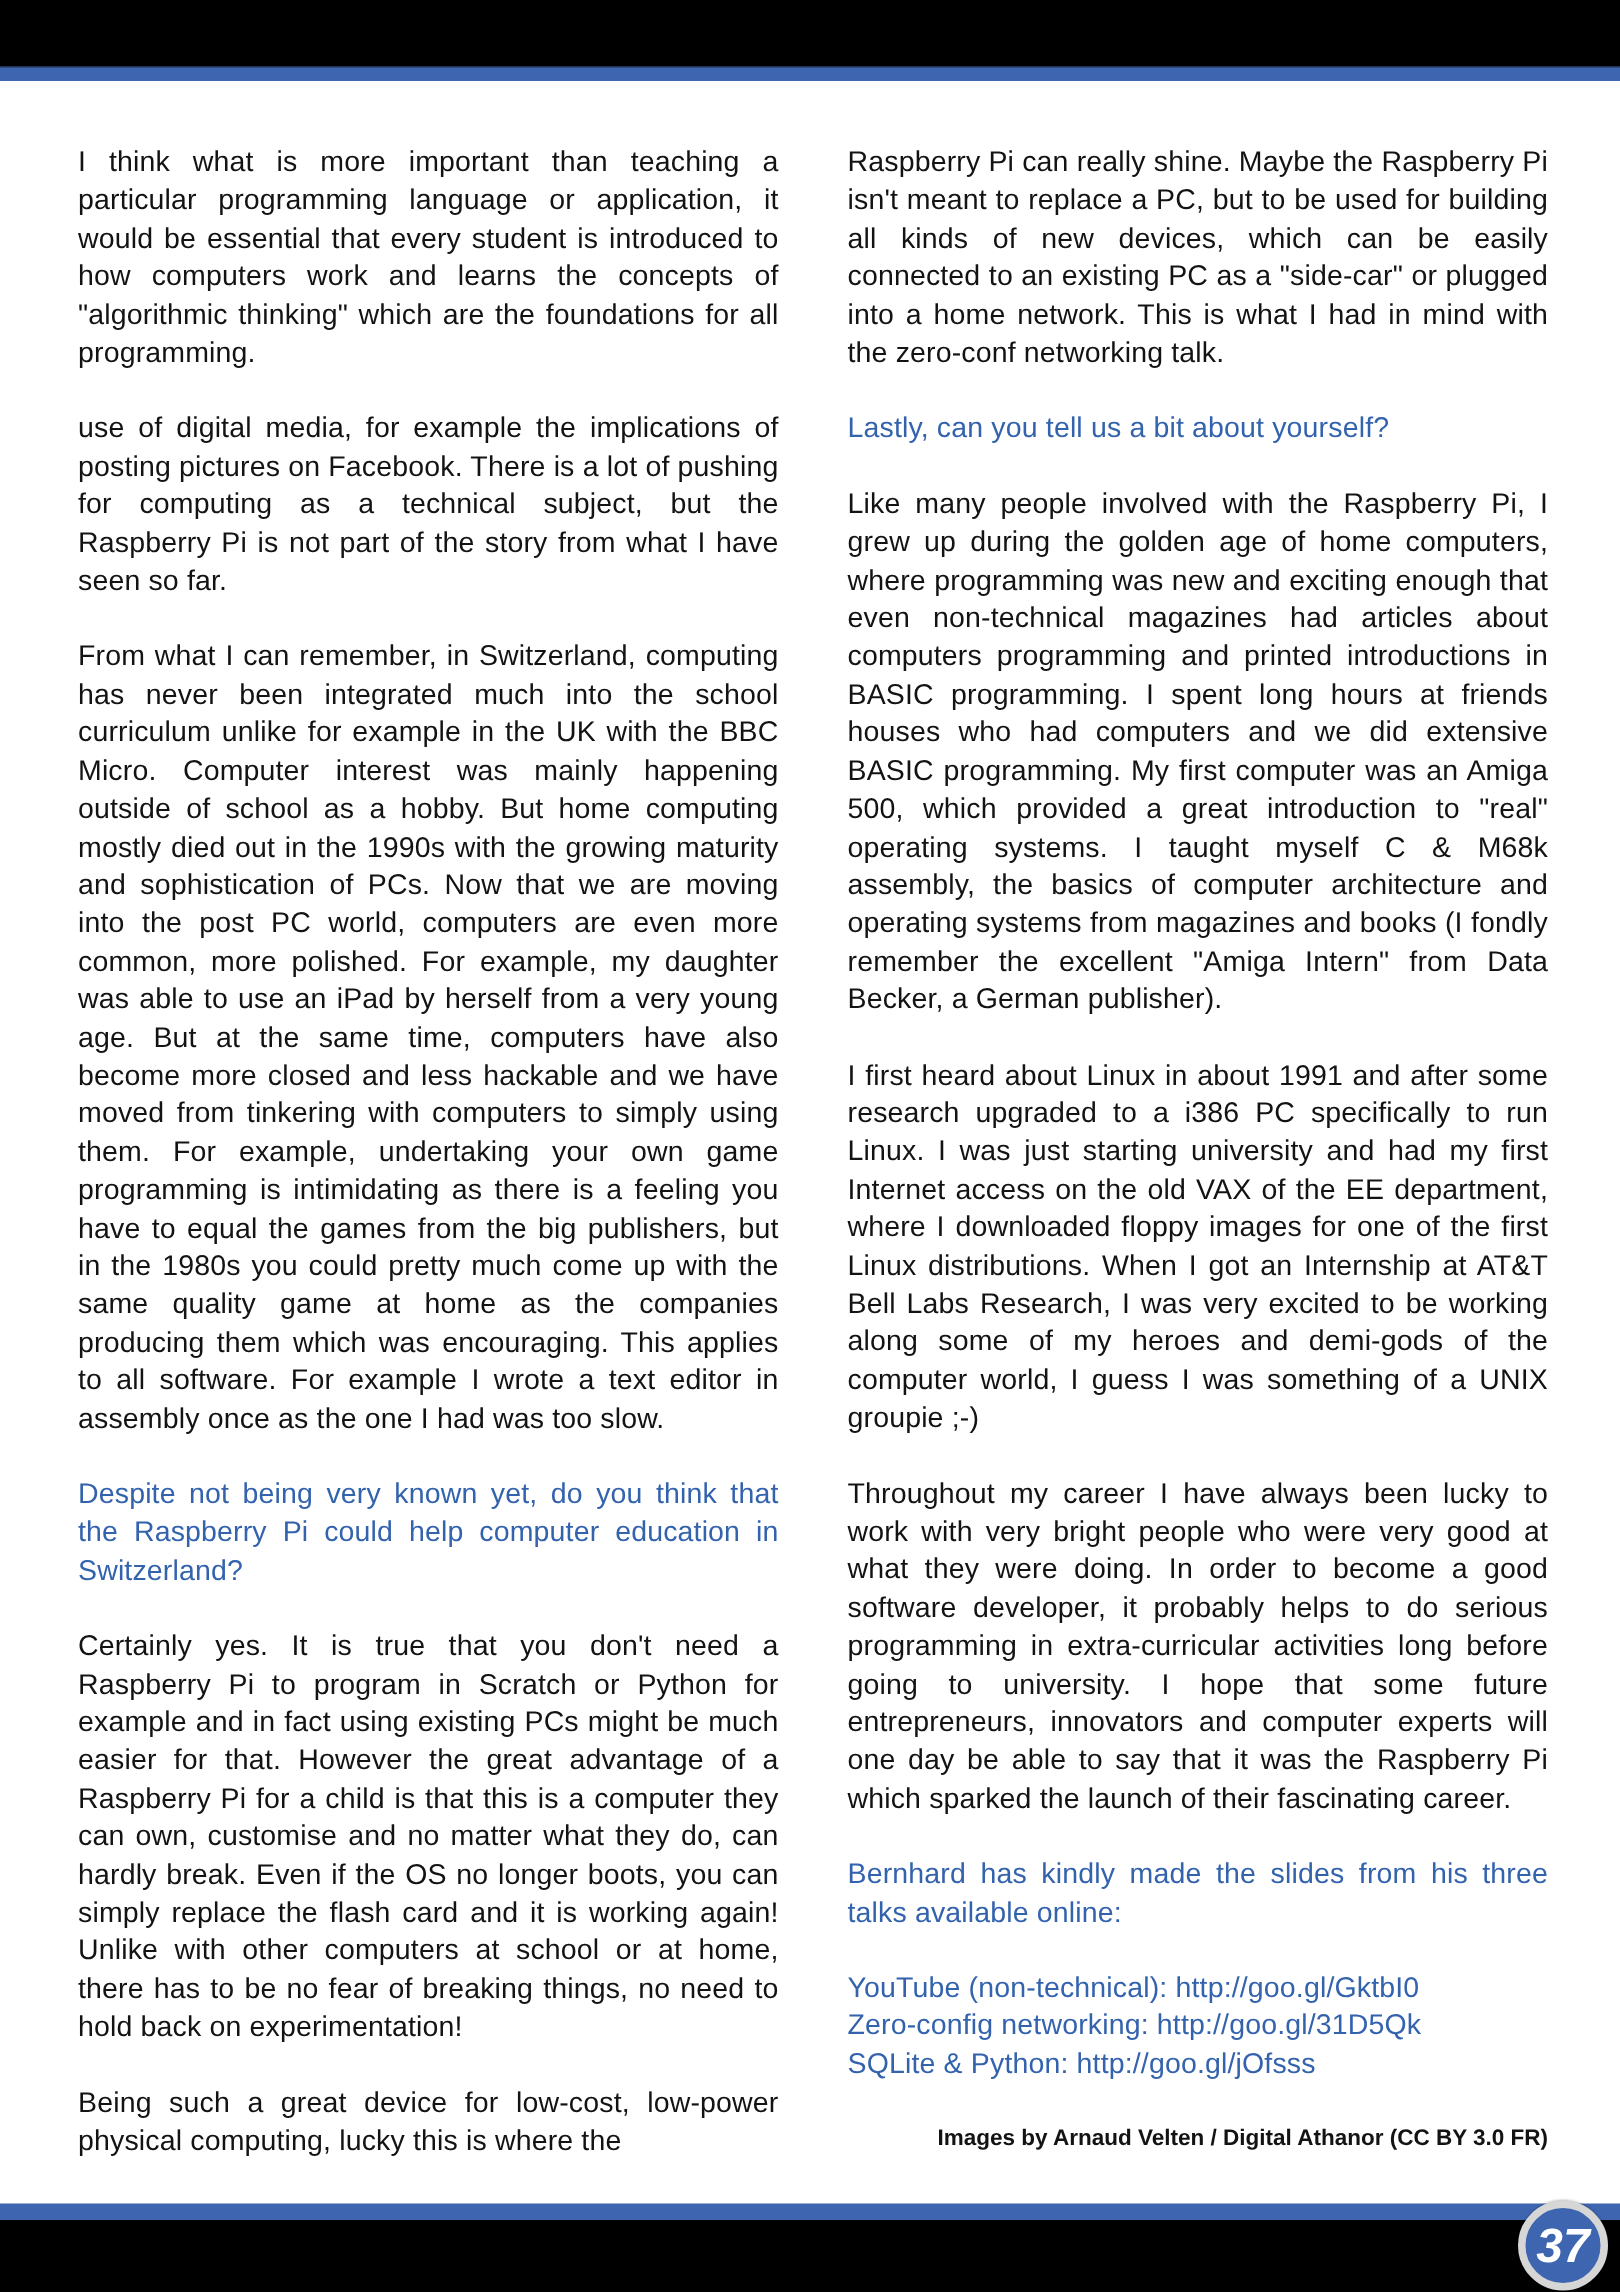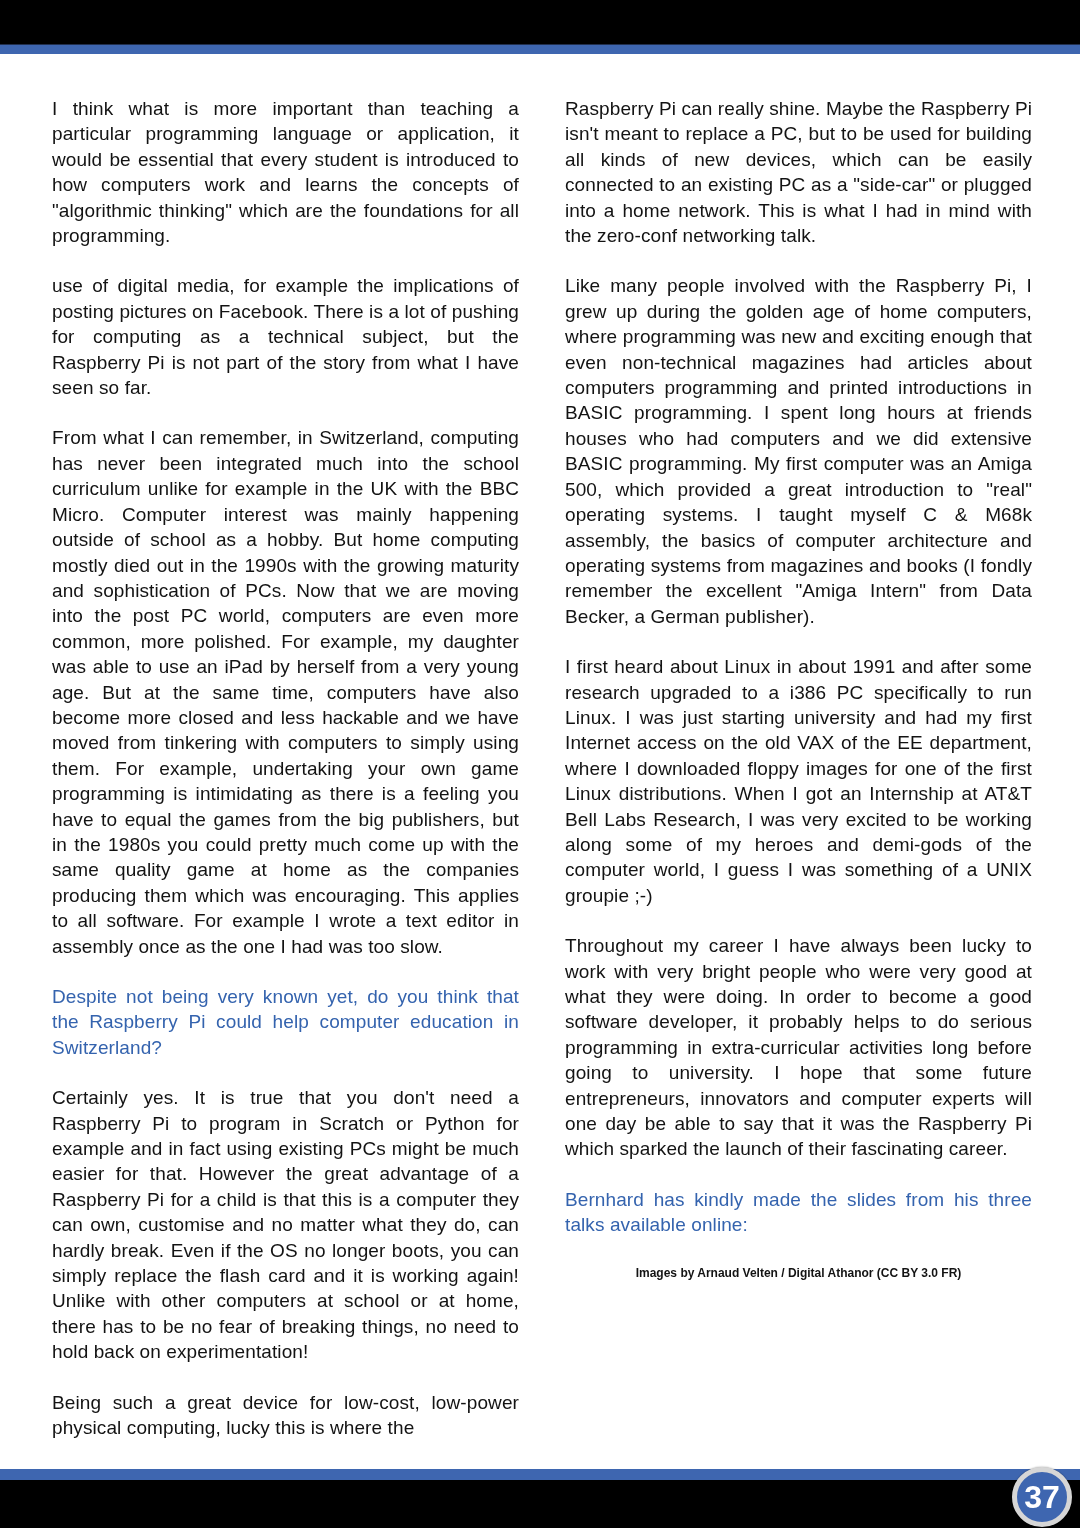--- a/index.html
+++ b/index.html
@@ -45,25 +45,26 @@
     font-weight:normal;
   }
   .links-group{margin-bottom:0;}
   .link-line{
     margin-bottom:0;
     color:var(--heading-blue);
     text-align:left;
     white-space:nowrap;
   }
   .caption{
-    font-size:12px;
+    margin-top:26px;
+    font-size:15px;
     line-height:21px;
     font-weight:bold;
     color:var(--text-black);
-    text-align:center;
+    text-align:right;
   }
   .bottom-accent{
     position:absolute;bottom:48px;left:0;width:100%;height:11px;
     background:var(--accent-blue);
   }
   .bottom-footer{
     position:absolute;bottom:0;left:0;width:100%;height:48px;
     background:#000000;
   }
   .page-badge{
@@ -73,20 +74,21 @@
     width:60px;height:60px;
     background:var(--accent-blue);
     border:5px solid #d6d6d6;
     border-radius:50%;
     display:flex;align-items:center;justify-content:center;
     color:#ffffff;
     font-size:32px;
     font-weight:bold;
     z-index:5;
     box-shadow:0 0 2px rgba(0,0,0,.4);
+    font-style:italic;
   }
 </style>
 </head>
 <body>
 
 <div class="top-header"></div>
 <div class="top-accent"></div>
 
 <div class="content">
 
@@ -94,25 +96,31 @@
     <p class="body-p">I think what is more important than teaching a particular programming language or application, it would be essential that every student is introduced to how computers work and learns the concepts of "algorithmic thinking" which are the foundations for all programming.</p>
     <p class="body-p">use of digital media, for example the implications of posting pictures on Facebook. There is a lot of pushing for computing as a technical subject, but the Raspberry Pi is not part of the story from what I have seen so far.</p>
     <p class="body-p">From what I can remember, in Switzerland, computing has never been integrated much into the school curriculum unlike for example in the UK with the BBC Micro. Computer interest was mainly happening outside of school as a hobby. But home computing mostly died out in the 1990s with the growing maturity and sophistication of PCs. Now that we are moving into the post PC world, computers are even more common, more polished. For example, my daughter was able to use an iPad by herself from a very young age. But at the same time, computers have also become more closed and less hackable and we have moved from tinkering with computers to simply using them. For example, undertaking your own game programming is intimidating as there is a feeling you have to equal the games from the big publishers, but in the 1980s you could pretty much come up with the same quality game at home as the companies producing them which was encouraging. This applies to all software. For example I wrote a text editor in assembly once as the one I had was too slow.</p>
     <p class="question-h">Despite not being very known yet, do you think that the Raspberry Pi could help computer education in Switzerland?</p>
     <p class="body-p">Certainly yes. It is true that you don't need a Raspberry Pi to program in Scratch or Python for example and in fact using existing PCs might be much easier for that. However the great advantage of a Raspberry Pi for a child is that this is a computer they can own, customise and no matter what they do, can hardly break. Even if the OS no longer boots, you can simply replace the flash card and it is working again! Unlike with other computers at school or at home, there has to be no fear of breaking things, no need to hold back on experimentation!</p>
     <p class="body-p">Being such a great device for low-cost, low-power physical computing, lucky this is where the</p>
   </div>
 
   <div class="column">
     <p class="body-p">Raspberry Pi can really shine. Maybe the Raspberry Pi isn't meant to replace a PC, but to be used for building all kinds of new devices, which can be easily connected to an existing PC as a "side-car" or plugged into a home network. This is what I had in mind with the zero-conf networking talk.</p>
+    <p class="question-h">Lastly, can you tell us a bit about yourself?</p>
     <p class="body-p">Like many people involved with the Raspberry Pi, I grew up during the golden age of home computers, where programming was new and exciting enough that even non-technical magazines had articles about computers programming and printed introductions in BASIC programming. I spent long hours at friends houses who had computers and we did extensive BASIC programming. My first computer was an Amiga 500, which provided a great introduction to "real" operating systems. I taught myself C &amp; M68k assembly, the basics of computer architecture and operating systems from magazines and books (I fondly remember the excellent "Amiga Intern" from Data Becker, a German publisher).</p>
     <p class="body-p">I first heard about Linux in about 1991 and after some research upgraded to a i386 PC specifically to run Linux. I was just starting university and had my first Internet access on the old VAX of the EE department, where I downloaded floppy images for one of the first Linux distributions. When I got an Internship at AT&amp;T Bell Labs Research, I was very excited to be working along some of my heroes and demi-gods of the computer world, I guess I was something of a UNIX groupie ;-)</p>
     <p class="body-p">Throughout my career I have always been lucky to work with very bright people who were very good at what they were doing. In order to become a good software developer, it probably helps to do serious programming in extra-curricular activities long before going to university. I hope that some future entrepreneurs, innovators and computer experts will one day be able to say that it was the Raspberry Pi which sparked the launch of their fascinating career.</p>
     <p class="question-h">Bernhard has kindly made the slides from his three talks available online:</p>
 
+    <div class="links-group">
+      <div class="link-line">YouTube (non-technical): http://goo.gl/GktbI0</div>
+      <div class="link-line">Zero-config networking: http://goo.gl/31D5Qk</div>
+      <div class="link-line">SQLite &amp; Python: http://goo.gl/jOfsss</div>
+    </div>
 
     <div class="caption">Images by Arnaud Velten / Digital Athanor (CC BY 3.0 FR)</div>
   </div>
 
 </div>
 
 <div class="bottom-accent"></div>
 <div class="bottom-footer"></div>
 <div class="page-badge">
   <span>37</span>

